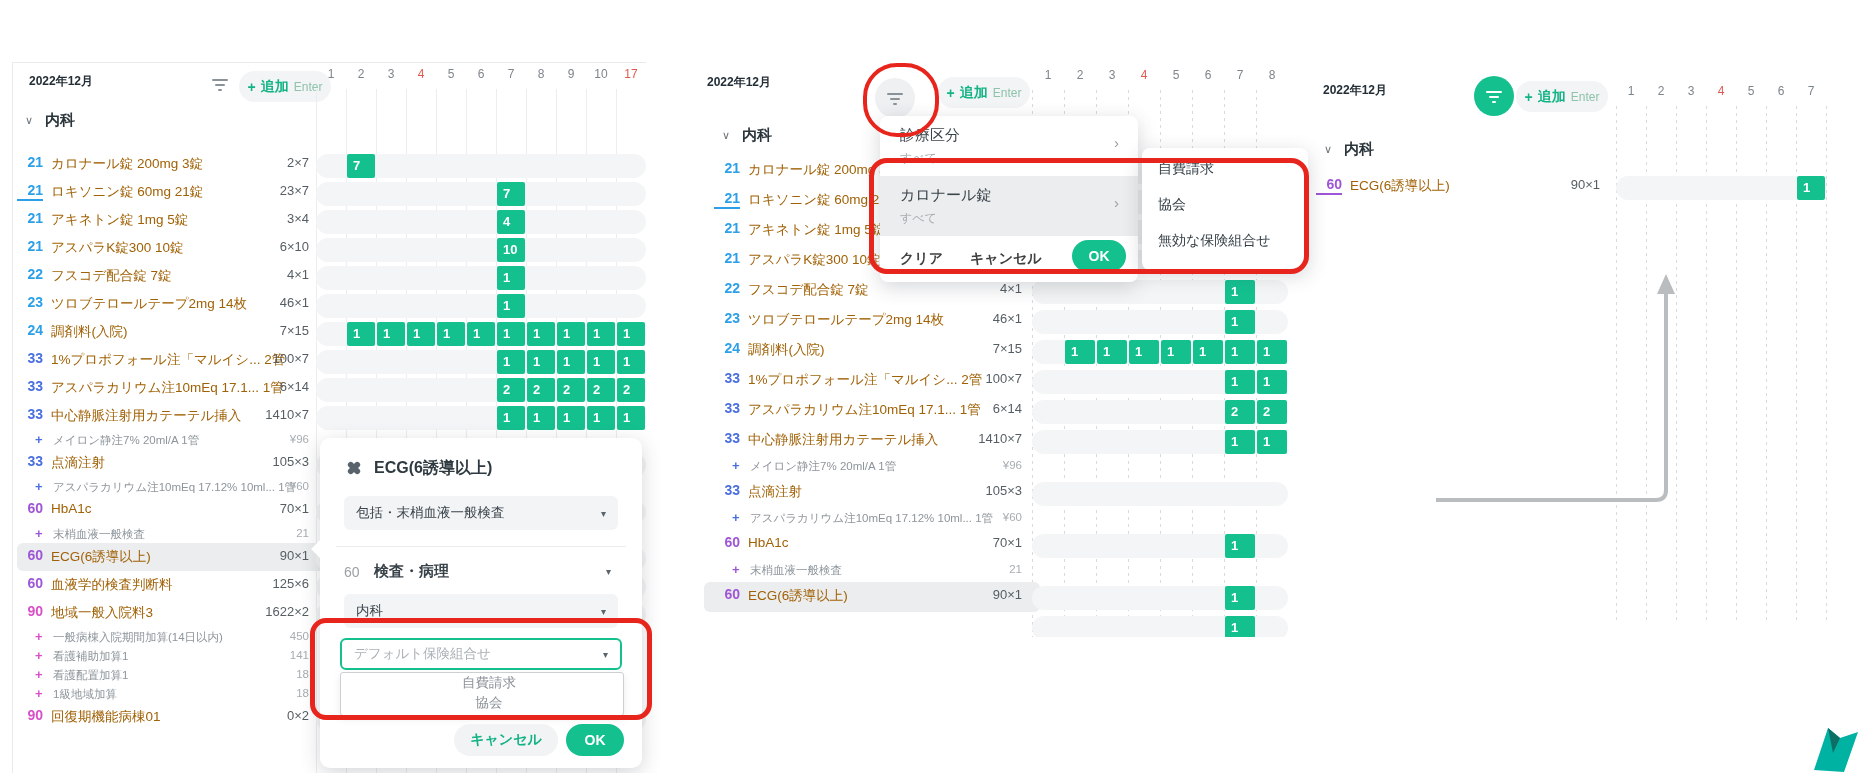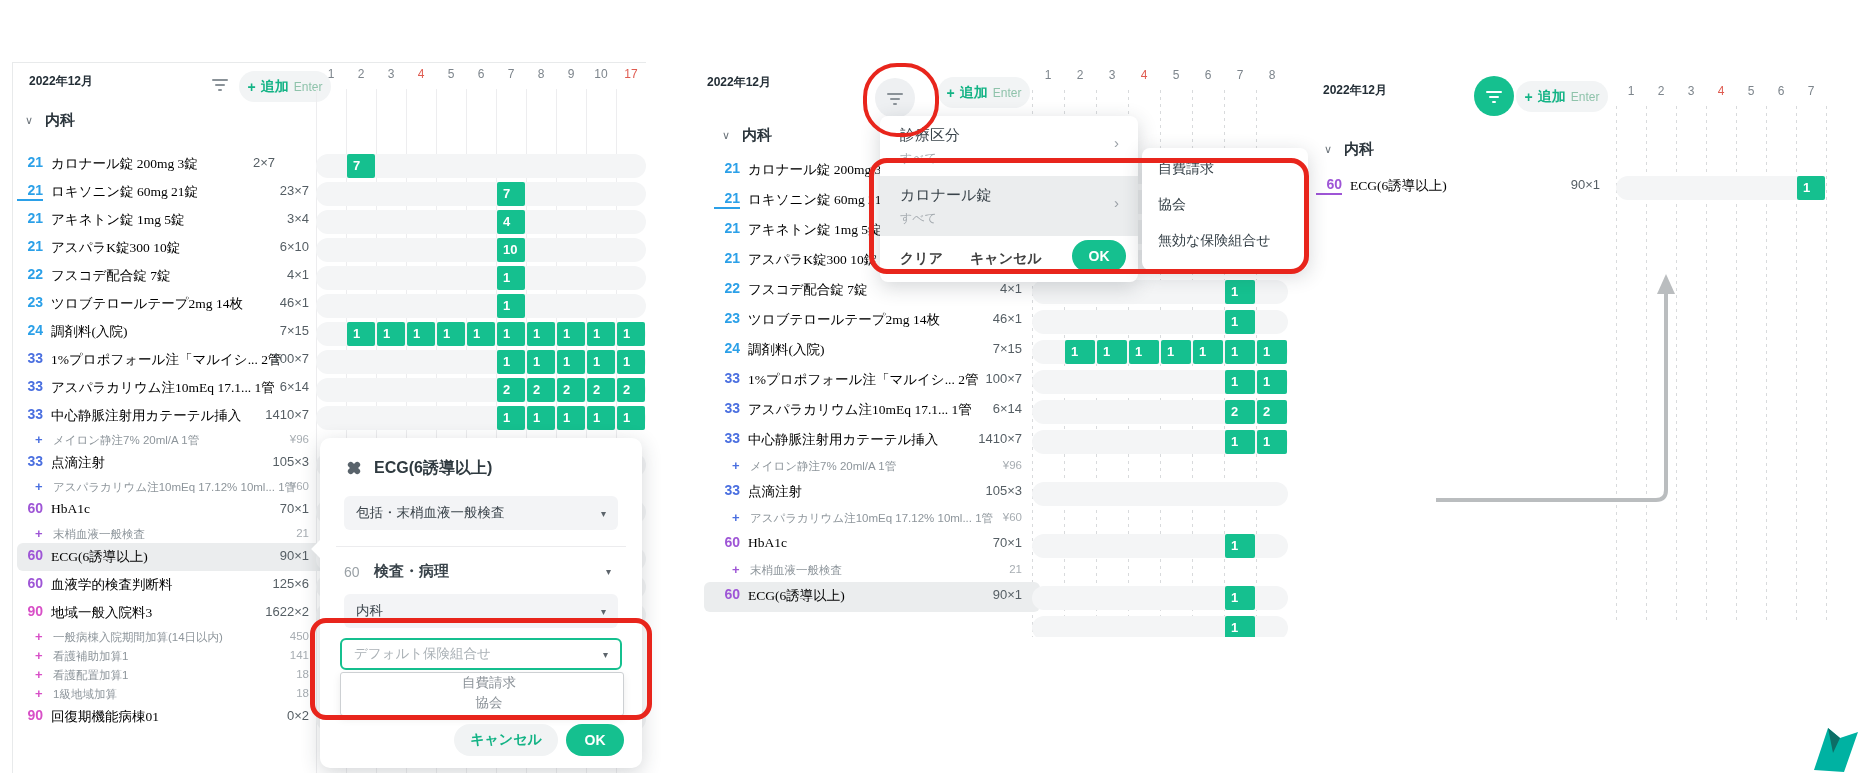--- a/index.html
+++ b/index.html
@@ -12,21 +12,21 @@
   .month{font-size:12px;font-weight:bold;color:#232e36;white-space:nowrap;}
   .day-num{font-size:12px;color:#7d858c;text-align:center;}
   .day-num.red{color:#df5b50;}
   .gline{width:1px;background:#ededef;}
   .gline.dashed{background:repeating-linear-gradient(180deg,#d8dadc 0 3px,transparent 3px 7px);}
   .section-label{font-size:15px;font-weight:bold;color:#2b353c;}
   .chev{font-size:11px;color:#6b737a;}
   .code{font-size:14px;font-weight:bold;text-align:right;width:26px;display:inline-block;}
   .tone-blue{color:#2ba0e8;}.tone-indigo{color:#4a6fe0;}.tone-purple{color:#9e55d6;}.tone-magenta{color:#d84fc7;}
   .u{border-bottom:2px solid currentColor;padding-bottom:1px;}
-  .name{font-size:13.5px;color:#000000;white-space:nowrap;font-family:Liberation Serif, serif;}
+  .name{font-size:13.5px;color:#a16207;white-space:nowrap;}
   .val{font-size:13px;color:#555e64;text-align:right;}
   .sub-plus{font-size:13px;font-weight:bold;}
   .sub-name{font-size:11.5px;color:#8d959b;white-space:nowrap;}
   .sub-val{font-size:11.5px;color:#a7adb2;text-align:right;}
   .rowbg{background:#f4f5f6;border-radius:12px;}
   .rowhl{background:#ebedee;border-radius:6px;}
   .cell{background:#15c08f;color:#fff;font-size:13px;font-weight:bold;border-radius:2px;
         padding-left:6px;box-sizing:border-box;line-height:24px;}
   .pill{background:#f2f4f5;border-radius:16px;display:flex;align-items:center;justify-content:center;gap:5px;}
   .add-plus,.add-label{color:#13b385;font-weight:bold;font-size:14px;white-space:nowrap;}
@@ -90,21 +90,21 @@
       <div class="day-num abs" style="left: 513px; top: 4px; width: 30px;">8</div>
       <div class="day-num abs" style="left: 543px; top: 4px; width: 30px;">9</div>
       <div class="day-num abs" style="left: 573px; top: 4px; width: 30px;">10</div>
       <div class="day-num red abs" style="left: 603px; top: 4px; width: 30px;">17</div>
       <div class="chev abs" style="left: 12px; top: 51px;">∨</div>
       <div class="section-label abs" style="left: 32px; top: 48px;">内科</div>
       <div class="rowbg abs" style="left: 303px; top: 91px; width: 330px; height: 24px;"></div>
       <div class="abs" style="left: 0px; top: 89px; width: 306px; height: 28px;">
         <span class="code tone-blue" style="position: absolute; left: 4px; top: 2px;">21</span>
         <span class="name" style="position: absolute; left: 38px; top: 3px;">カロナール錠 200mg 3錠</span>
-        <span class="val" style="position: absolute; left: 206px; top: 3px; width: 90px; text-align: center;">2×7</span>
+        <span class="val" style="position: absolute; left: 206px; top: 3px; width: 90px;">2×7</span>
       </div>
       <div class="cell abs" style="left: 334px; top: 91px; width: 28px; height: 24px;">7</div>
       <div class="rowbg abs" style="left: 303px; top: 119px; width: 330px; height: 24px;"></div>
       <div class="abs" style="left: 0px; top: 117px; width: 306px; height: 28px;">
         <span class="code tone-blue u" style="position: absolute; left: 4px; top: 2px;">21</span>
         <span class="name" style="position: absolute; left: 38px; top: 3px;">ロキソニン錠 60mg 21錠</span>
         <span class="val" style="position: absolute; left: 206px; top: 3px; width: 90px;">23×7</span>
       </div>
       <div class="cell abs" style="left: 484px; top: 119px; width: 28px; height: 24px;">7</div>
       <div class="rowbg abs" style="left: 303px; top: 147px; width: 330px; height: 24px;"></div>

